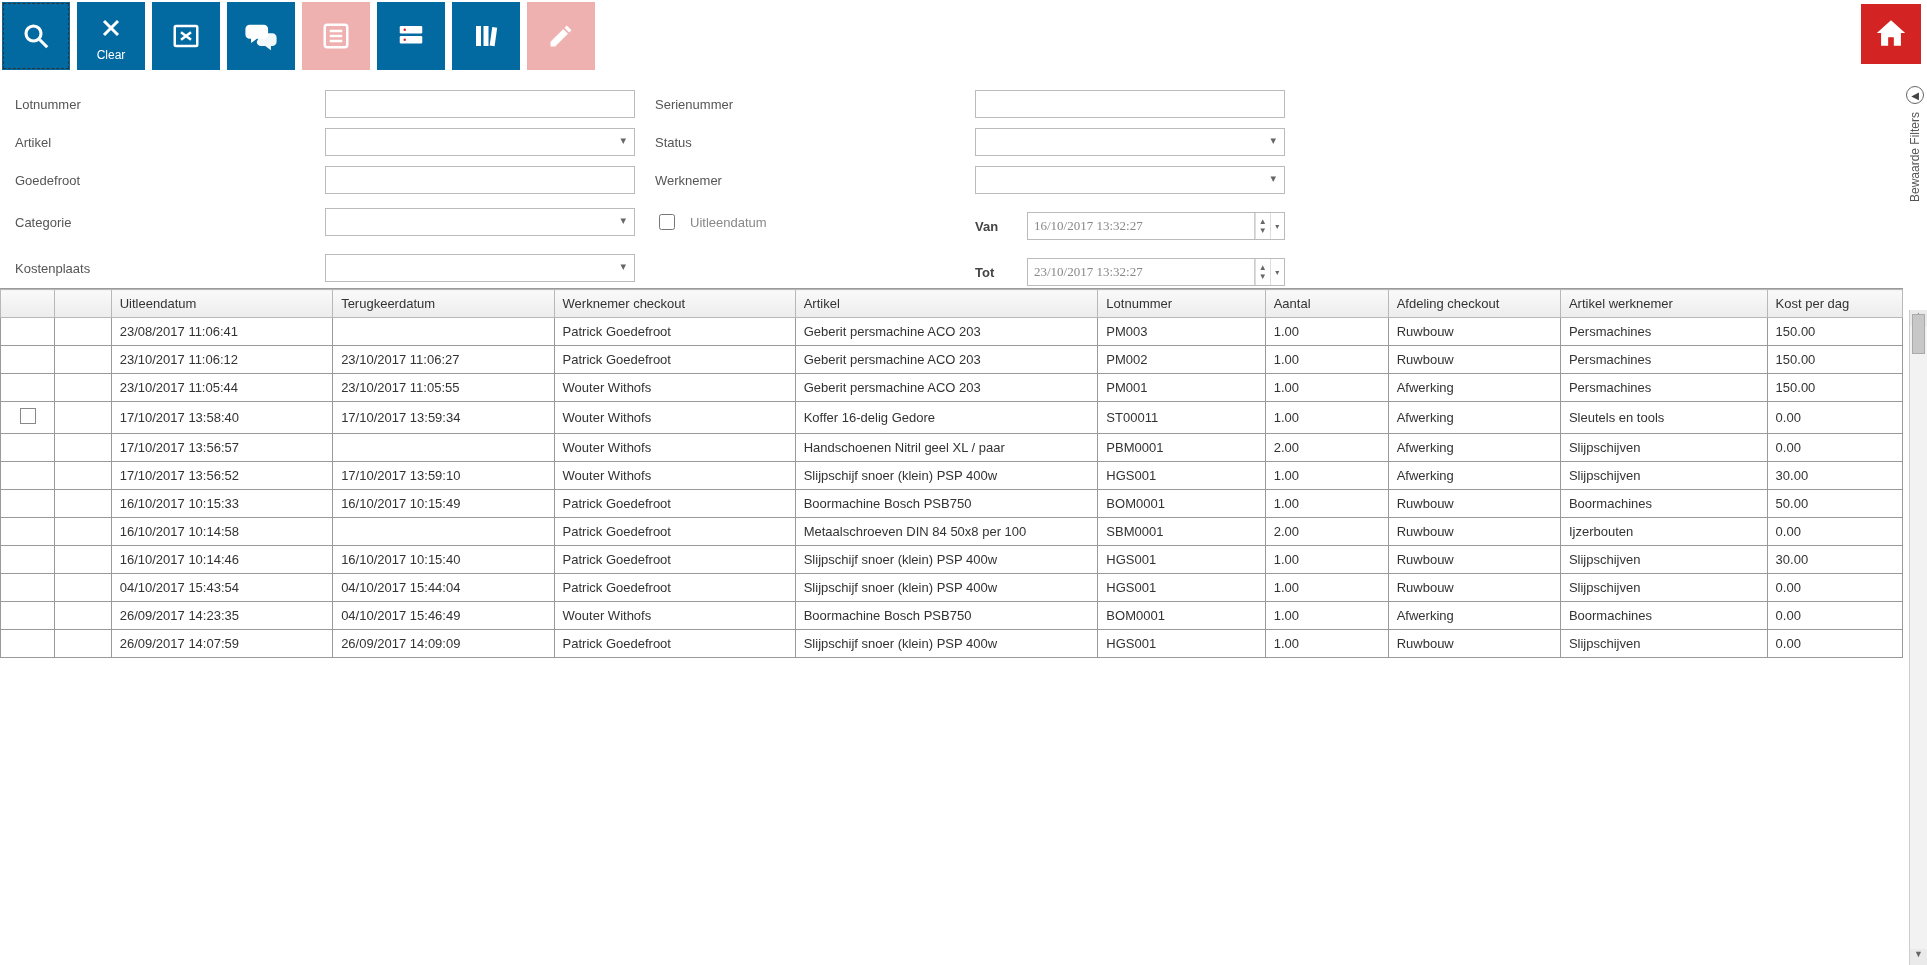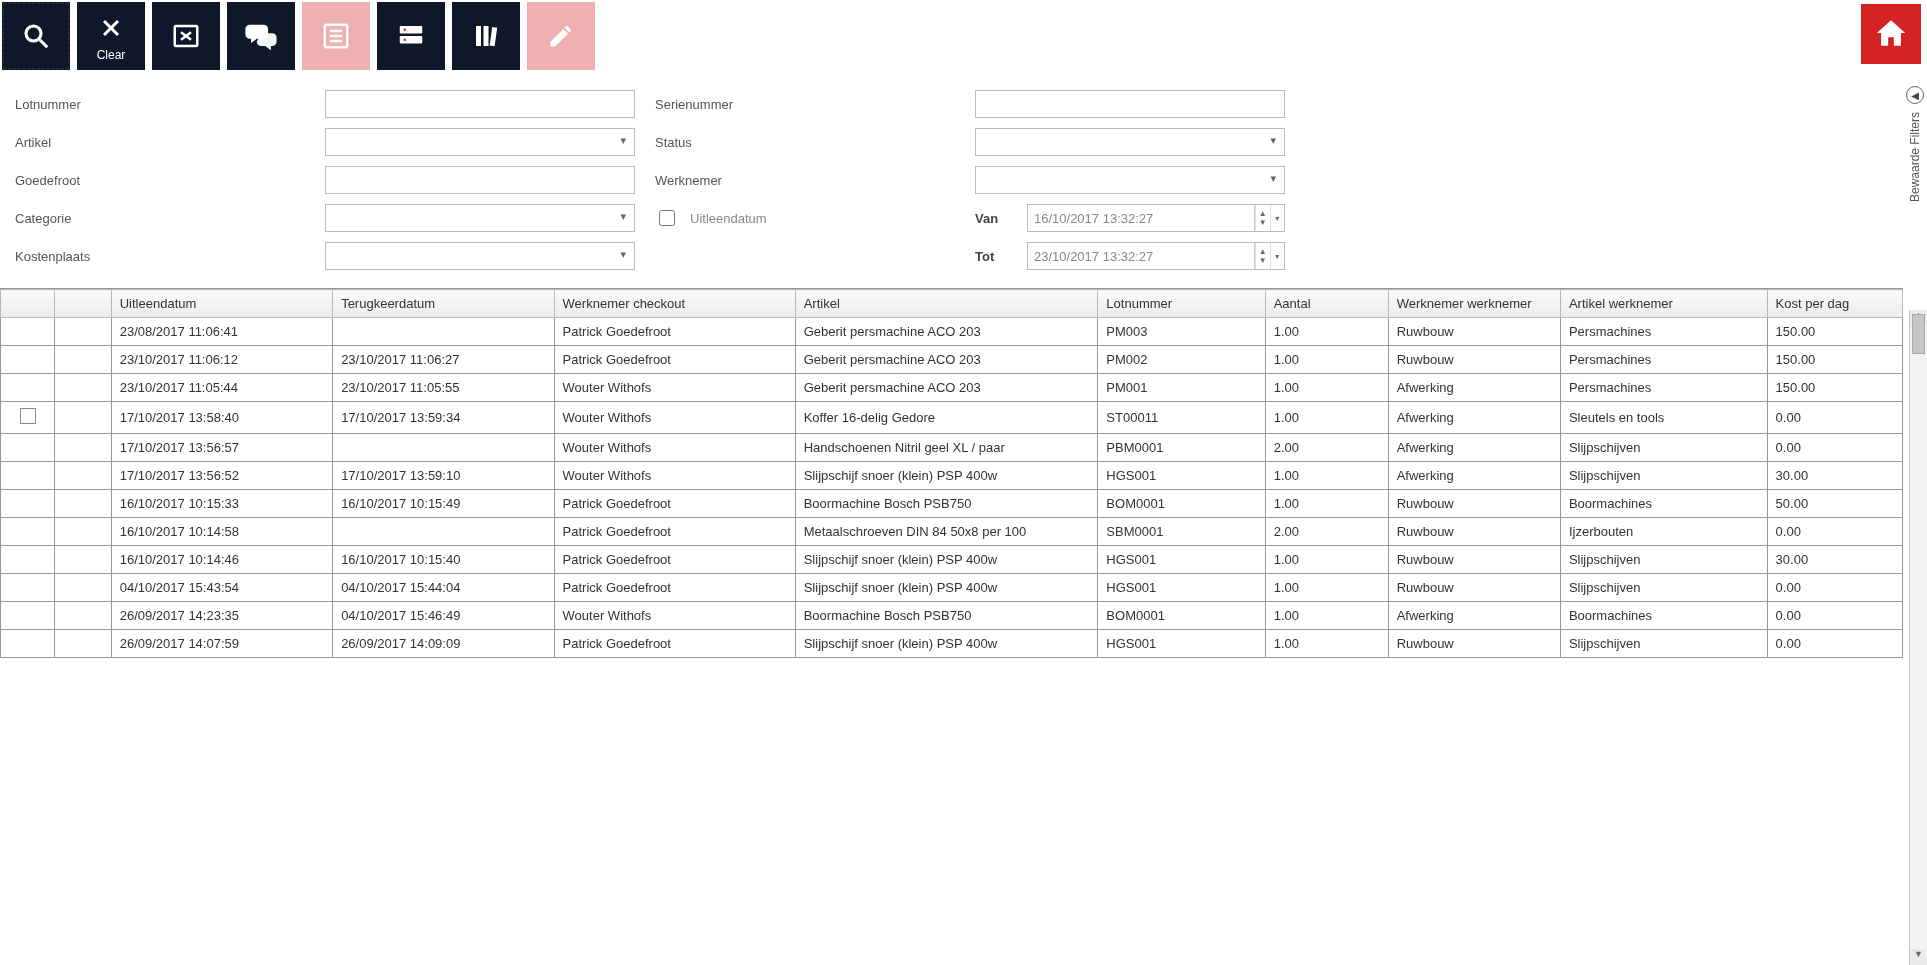--- a/index.html
+++ b/index.html
@@ -12,21 +12,21 @@
     overflow: hidden;
   }
   .topbar {
     display: flex;
     padding: 2px;
     align-items: flex-start;
   }
   .toolbar-btn {
     width: 68px;
     height: 68px;
-    background: #0f172a;
+    background: #0369a1;
     color: #fff;
     display: flex;
     flex-direction: column;
     align-items: center;
     justify-content: center;
     margin-right: 7px;
     cursor: pointer;
     position: relative;
   }
   .toolbar-btn.dimmed { background: #efb0b0; }
@@ -56,25 +56,25 @@
     width: 100%;
     height: 28px;
     border: 1px solid #bbb;
     padding: 3px 6px;
     background: #fff;
   }
   .cmb { position: relative; }
   .cmb::after {
     content: "▾"; position:absolute; right:8px; top:5px; color:#666; font-size:11px;
   }
-  .date-row { display:flex; align-items:center; gap:12px; }
+  .date-row { display:flex; align-items:center; gap:12px;margin-top:8px; }
   .date-row .dlabel { width:40px; font-weight:600; color:#444; }
   .dateinput {
     flex:1; height:28px; border:1px solid #bbb; padding:3px 6px;
-    color:#888; background:#fff; display:flex; align-items:center; position:relative;
+    color:#888; background:#fff; display:flex; align-items:center; position:relative;font-family:Liberation Serif, serif;
   }
   .date-spinners {
     position:absolute; right:0; top:0; bottom:0; width:30px; display:flex;
     border-left:1px solid #ccc;
   }
   .date-spinners .sp { flex:1; display:flex;flex-direction:column; font-size:8px; color:#666;
     align-items:center; justify-content:center; border-left:1px solid #ddd;}
   .chkrow { display:flex; align-items:center; gap:12px; }
   .chkrow input { width:16px; height:16px; }
 
@@ -307,21 +307,21 @@
     <thead>
       <tr>
         <th></th>
         <th></th>
         <th>Uitleendatum</th>
         <th>Terugkeerdatum</th>
         <th>Werknemer checkout</th>
         <th>Artikel</th>
         <th>Lotnummer</th>
         <th>Aantal</th>
-        <th>Werknemer werknemer</th>
+        <th>Afdeling checkout</th>
         <th>Artikel werknemer</th>
         <th>Kost per dag</th>
       </tr>
     </thead>
     <tbody id="grid-body">
         <tr>
           <td style="text-align:center;"></td>
           <td></td>
           <td>23/08/2017 11:06:41</td>
           <td></td>

